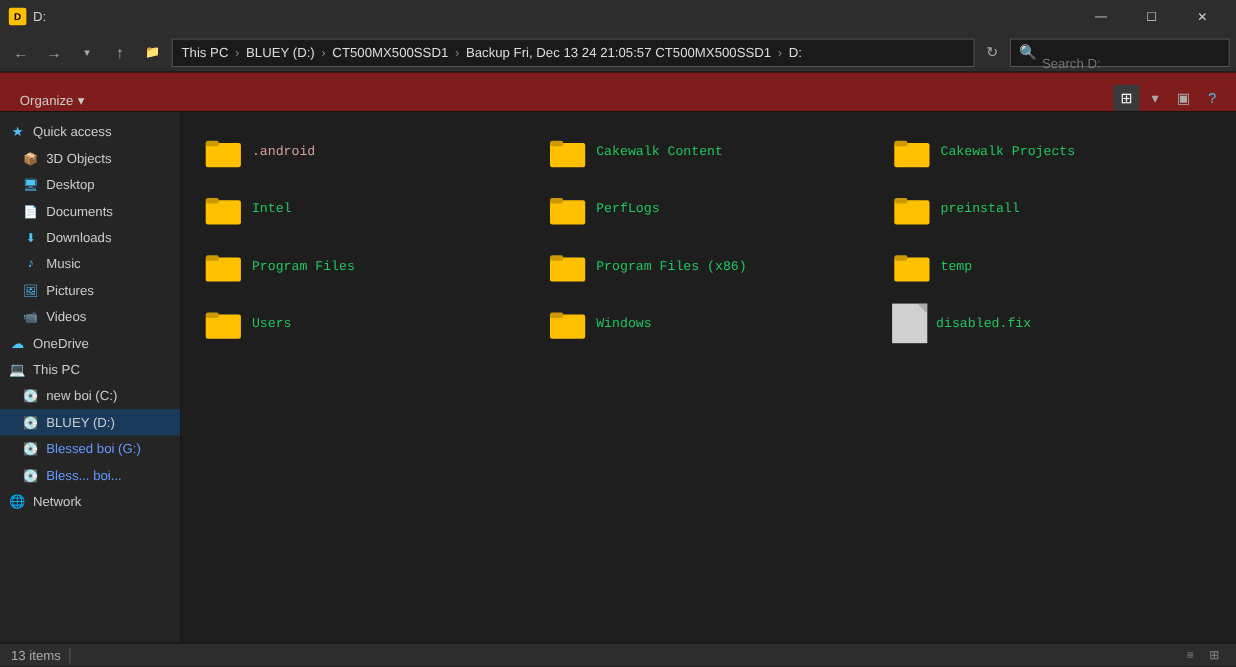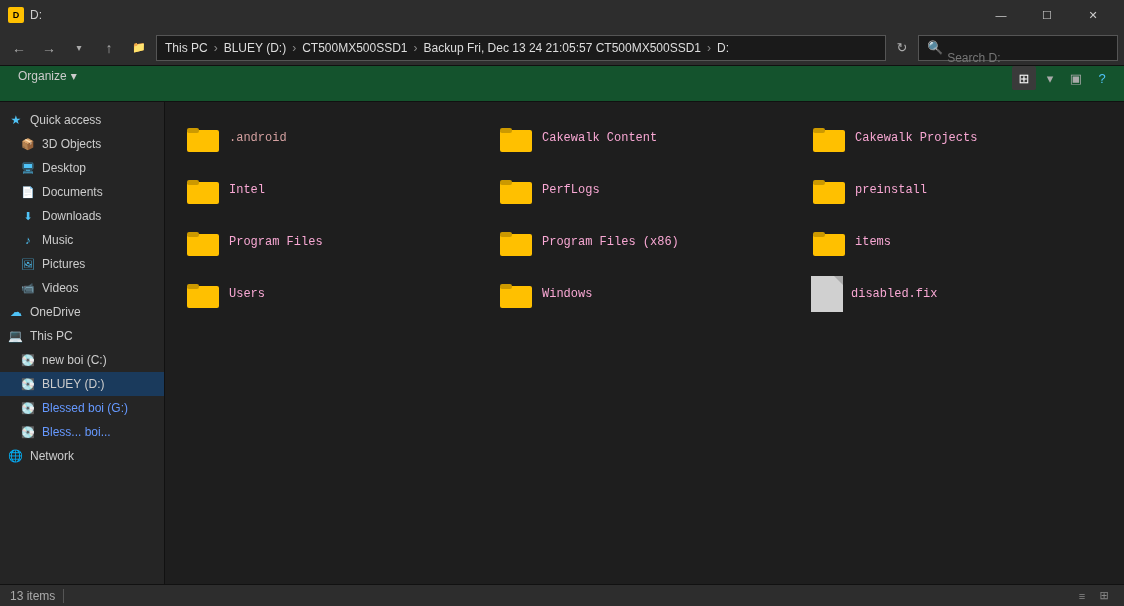--- a/index.html
+++ b/index.html
@@ -127,24 +127,24 @@
       outline: none;
       color: #ddd;
       font-size: 12px;
       width: 100%;
       margin-top: 20px;
     }
     .search-icon { color: #888; font-size: 13px; }
 
     
     .toolbar {
-      background: #14532d;
+      background: #7f1d1d;
       height: 36px;
       display: flex;
-      align-items: flex-start;
+      align-items: flex-end;
       padding: 0 10px;
       gap: 8px;
       border-bottom: 1px solid #111;
       flex-shrink: 0;
     }
     .toolbar-btn {
       display: flex;
       align-items: center;
       gap: 4px;
       padding: 3px 8px;
@@ -245,21 +245,21 @@
       flex-shrink: 0;
       position: relative;
     }
     .folder-icon svg {
       width: 100%;
       height: 100%;
     }
 
     .file-name {
       font-size: 12px;
-      color: #f9a8d4;
+      color: #22c55e;
       overflow: hidden;
       text-overflow: ellipsis;
       white-space: nowrap;
     }
     .file-name.android-color { color: #d4a0a0; }
 
     
     .status-bar {
       height: 22px;
       background: #2d2d2d;
@@ -510,21 +510,21 @@
         <span class="file-name">Program Files (x86)</span>
       </div>
 
       <div class="file-item">
         <div class="folder-icon">
           <svg viewBox="0 0 36 36" xmlns="http://www.w3.org/2000/svg">
             <rect x="2" y="10" width="32" height="22" rx="2" fill="#ffc000"></rect>
             <rect x="2" y="8" width="12" height="5" rx="2" fill="#cc9900"></rect>
           </svg>
         </div>
-        <span class="file-name">items</span>
+        <span class="file-name">temp</span>
       </div>
 
       <div class="file-item">
         <div class="folder-icon">
           <svg viewBox="0 0 36 36" xmlns="http://www.w3.org/2000/svg">
             <rect x="2" y="10" width="32" height="22" rx="2" fill="#ffc000"></rect>
             <rect x="2" y="8" width="12" height="5" rx="2" fill="#cc9900"></rect>
           </svg>
         </div>
         <span class="file-name">Users</span>

